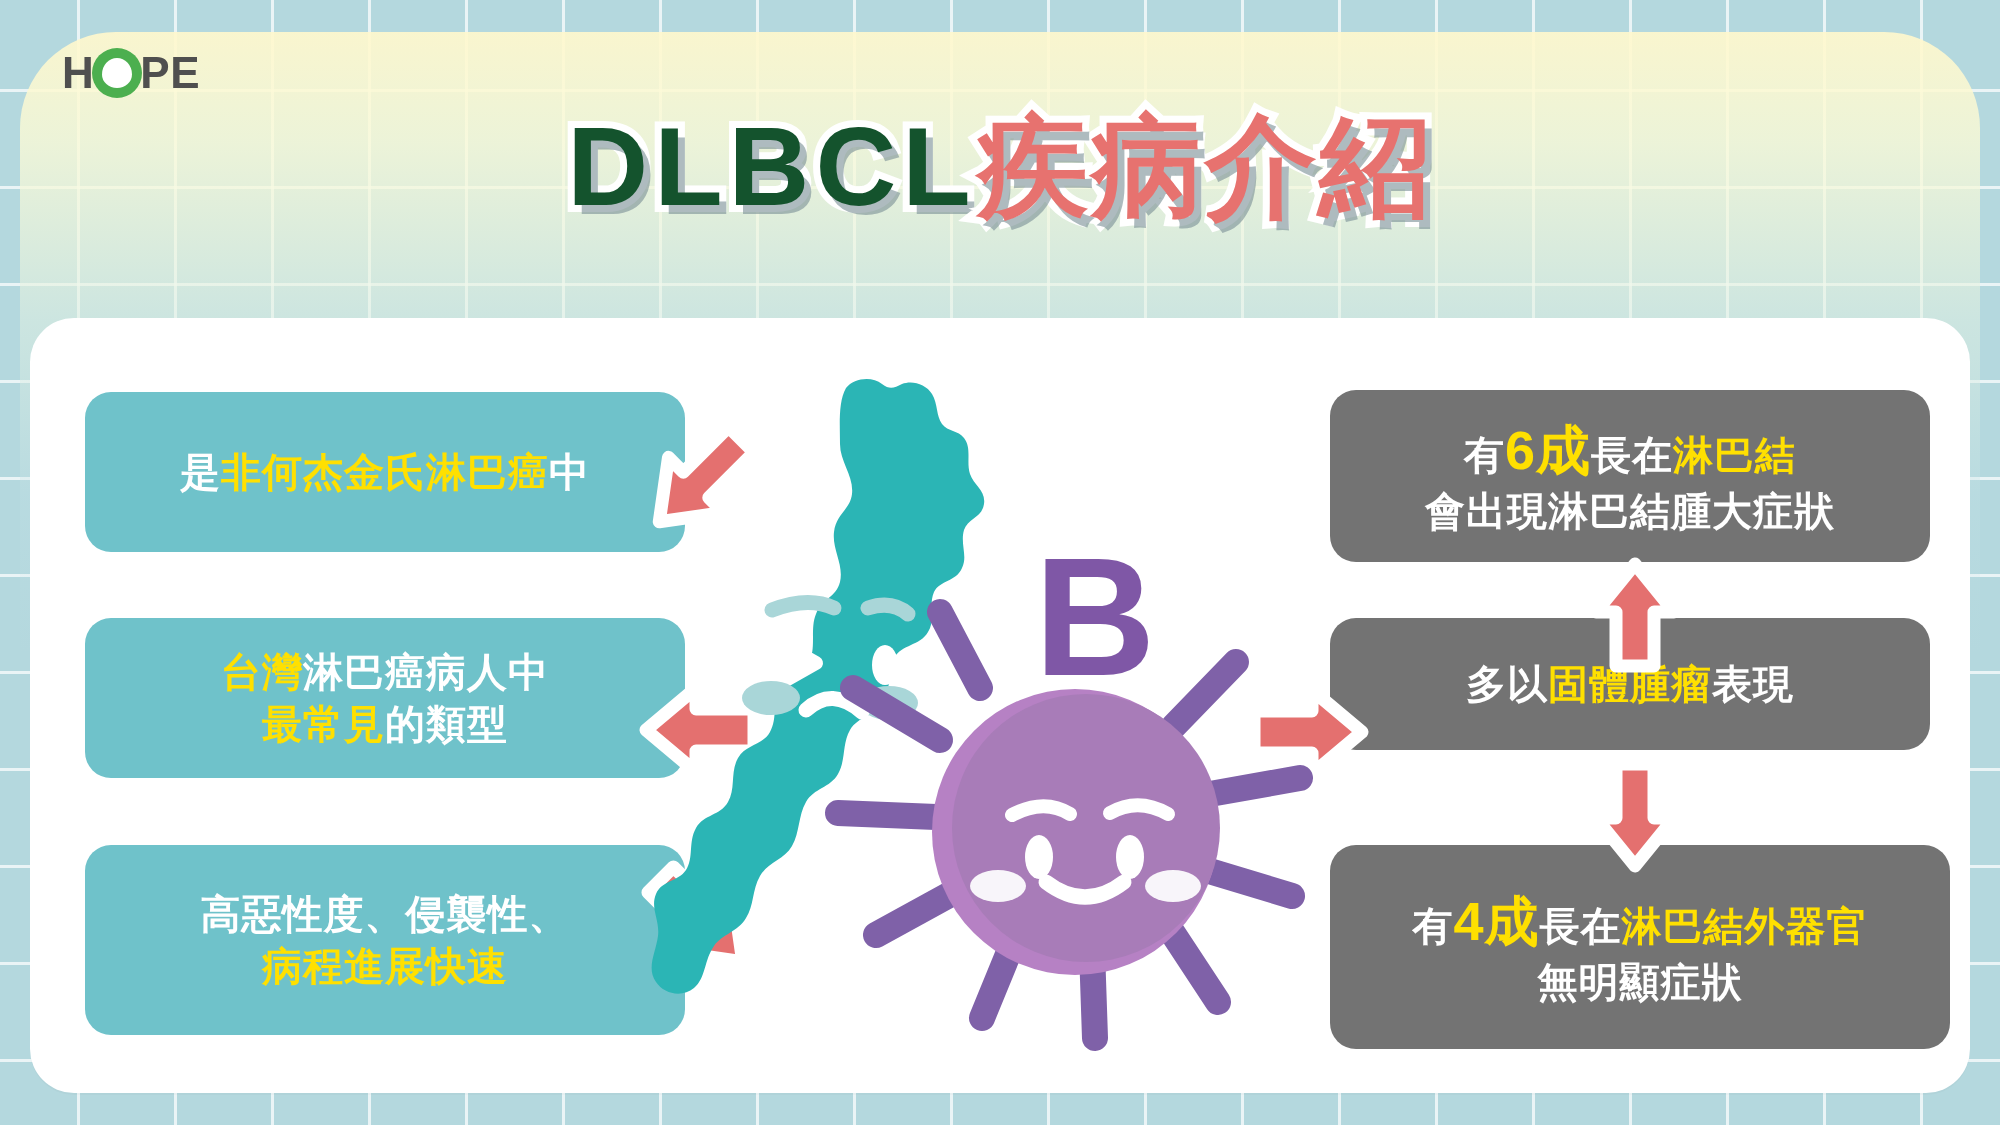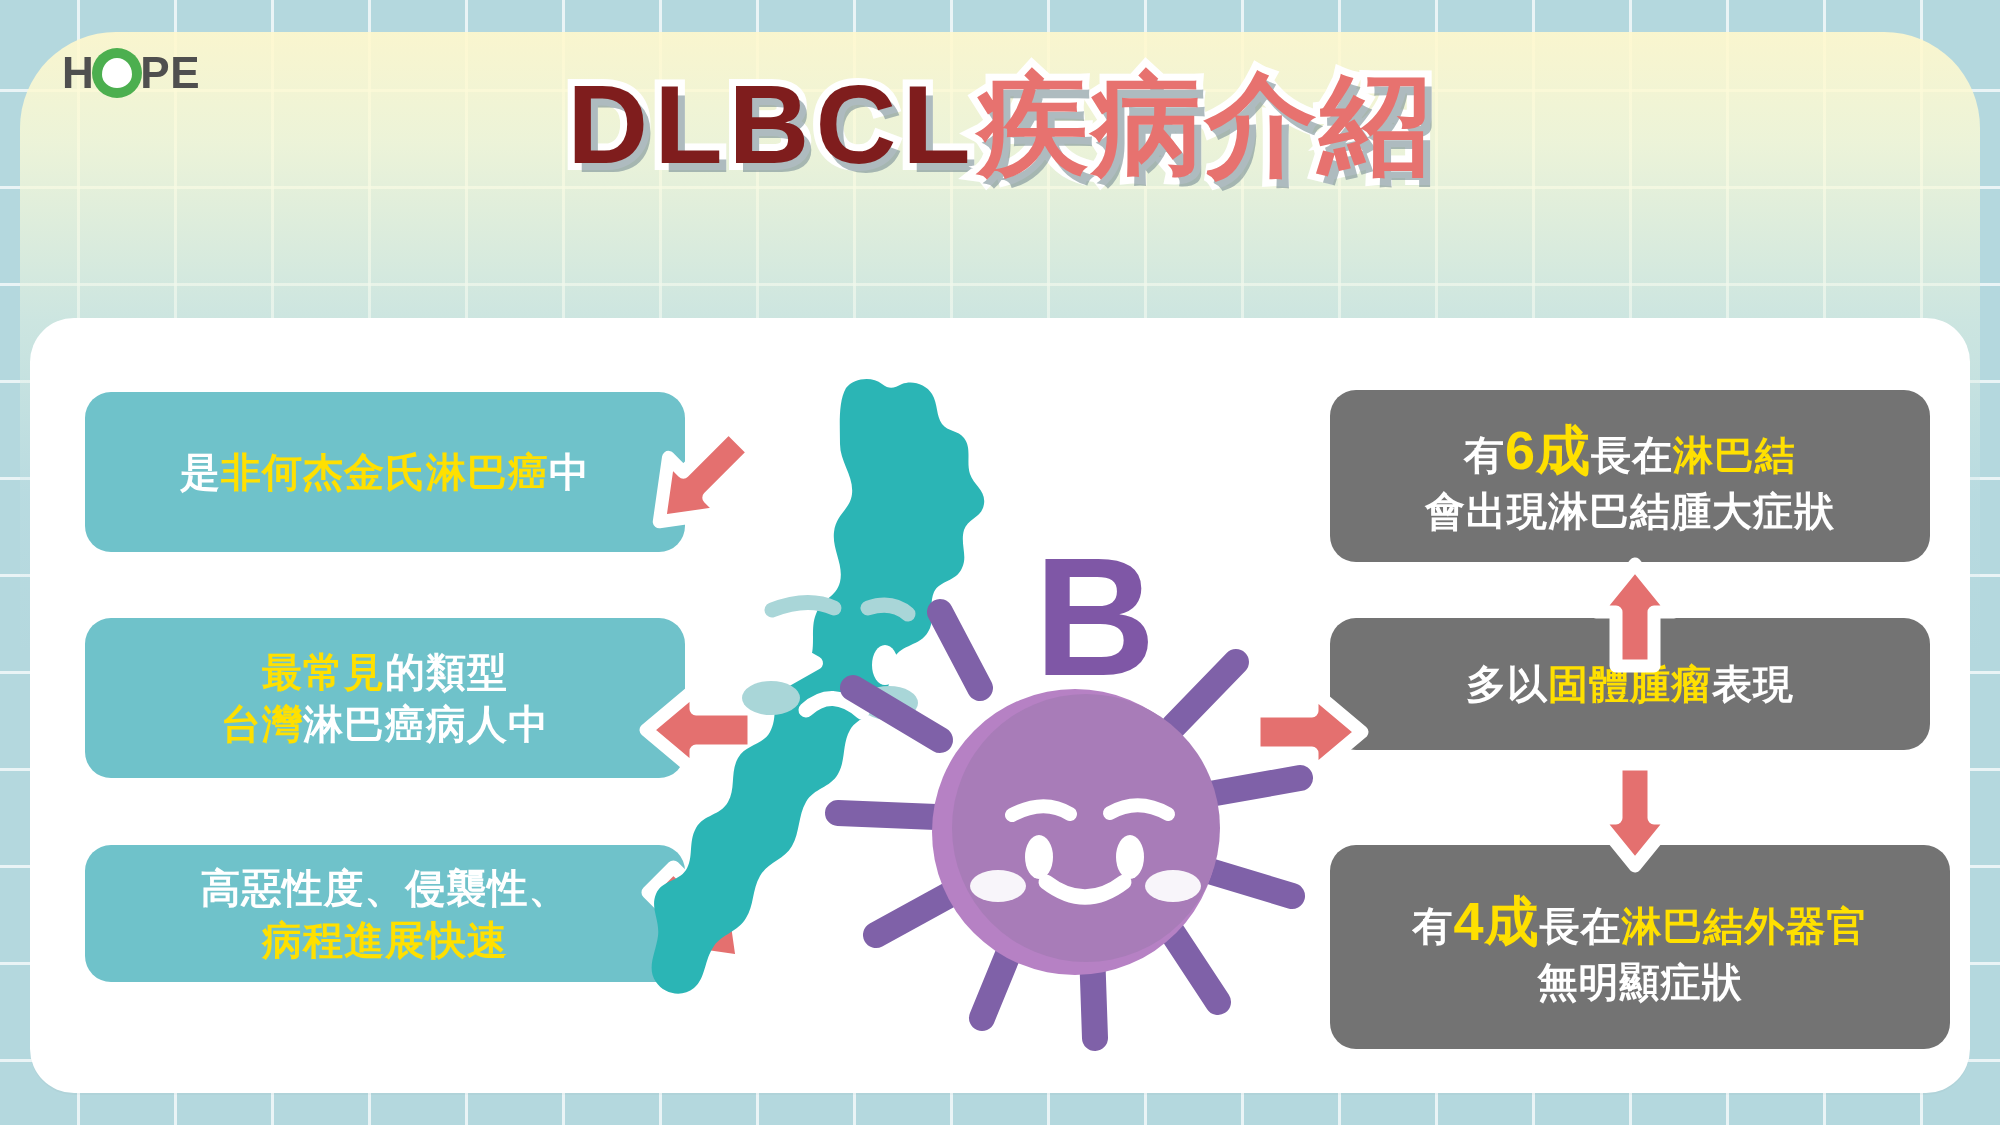--- a/index.html
+++ b/index.html
@@ -48,21 +48,21 @@
     position:absolute;top:66px;left:0;width:2000px;text-align:center;
     font-size:112px;font-weight:bold;letter-spacing:6px;line-height:1.05;
     white-space:nowrap;
   }
   #title .seg{
     position:relative;display:inline-block;
     -webkit-text-stroke:14px #ffffff;
     paint-order:stroke fill;
     text-shadow:7px 9px 0 rgba(124,146,152,.62);
   }
-  #title .seg.en{color:#7f1d1d;}
+  #title .seg.en{color:#14532d;margin-top:42px;}
   #title .seg.zh{color:#e7726f;letter-spacing:2px;}
   
   #card{
     position:absolute;left:30px;top:318px;width:1940px;height:775px;
     background:#fff;border-radius:44px;
     box-shadow:0 2px 0 rgba(0,0,0,.02);
   }
   
   .box{
     position:absolute;border-radius:26px;
@@ -71,21 +71,21 @@
     font-size:40px;line-height:1.30;letter-spacing:1px;
     padding:4px 16px;box-sizing:border-box;
   }
   .box.teal{background:#6fc2ca;}
   .box.purple{background:#737373;}
   .hl{color:#ffe000;}
   .big{font-size:54px;color:#ffe000;}
   
   #box-l1{left:85px;top:392px;width:600px;height:160px;}
   #box-l2{left:85px;top:618px;width:600px;height:160px;}
-  #box-l3{left:85px;top:845px;width:600px;height:137px;}
+  #box-l3{left:85px;top:845px;width:600px;height:190px;}
   
   #box-r1{left:1330px;top:390px;width:600px;height:172px;}
   #box-r2{left:1330px;top:618px;width:600px;height:132px;}
   #box-r3{left:1330px;top:845px;width:620px;height:204px;}
   
   .arrow{position:absolute;}
   .arrow svg{display:block;overflow:visible;}
   #arrow-l1{left:636px;top:415px;}
   #arrow-l2{left:630px;top:670px;}
   #arrow-l3{left:636px;top:855px;}
@@ -113,22 +113,22 @@
 <div id="title">
   <span class="seg en">DLBCL</span><span class="seg zh">疾病介紹</span>
 </div>
 
 <div id="card"></div>
 
 <div class="box teal" id="box-l1">
   <div><span>是</span><span class="hl">非何杰金氏淋巴癌</span><span>中</span></div>
 </div>
 <div class="box teal" id="box-l2">
+  <div><span class="hl">台灣</span><span>淋巴癌病人中</span></div>
   <div><span class="hl">最常見</span><span>的類型</span></div>
-  <div><span class="hl">台灣</span><span>淋巴癌病人中</span></div>
 </div>
 <div class="box teal" id="box-l3">
   <div><span>高惡性度、侵襲性、</span></div>
   <div><span class="hl">病程進展快速</span></div>
 </div>
 
 <div class="box purple" id="box-r1">
   <div><span>有</span><span class="big">6成</span><span>長在</span><span class="hl">淋巴結</span></div>
   <div><span>會出現淋巴結腫大症狀</span></div>
 </div>

